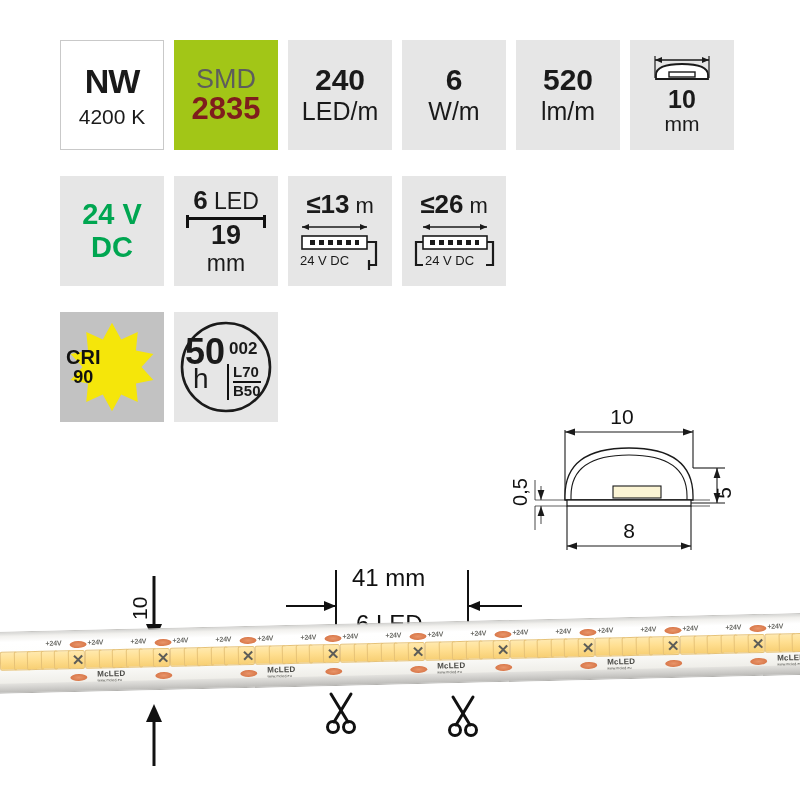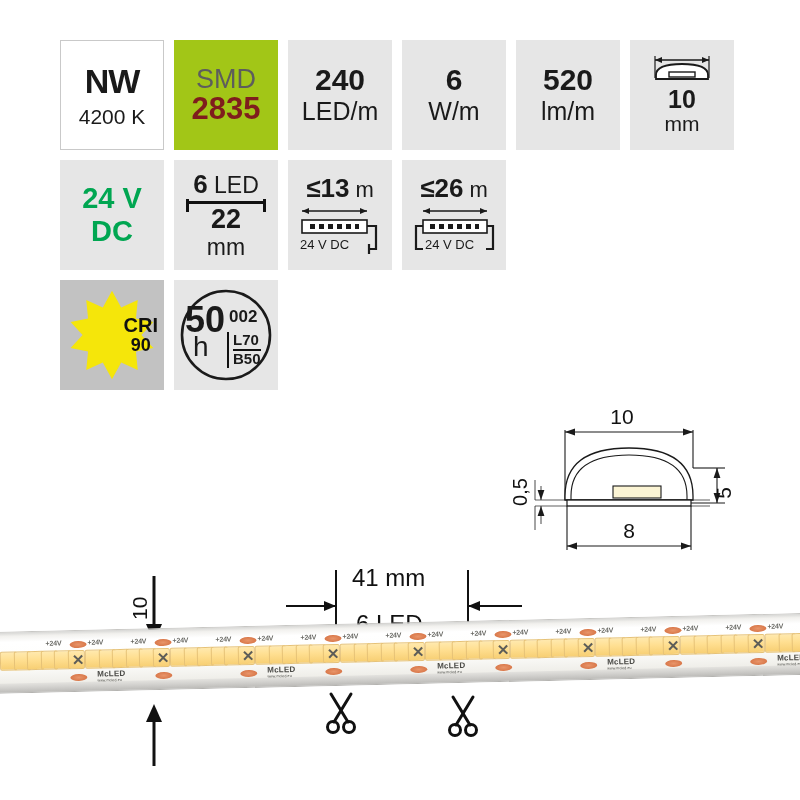--- a/index.html
+++ b/index.html
@@ -10,21 +10,21 @@
     overflow: hidden;
   }
   #page {
     position: relative;
     width: 800px; height: 800px;
     background: #ffffff;
   }
 
   
   #icon-grid { position: absolute; left: 60px; top: 40px; }
-  .icon-row { display: flex; gap: 10px; margin-bottom: 10px; }
+  .icon-row { display: flex; gap: 10px; margin-bottom: 26px; }
   .tile {
     width: 104px; height: 110px;
     background: #e6e6e6;
     position: relative;
     display: flex; flex-direction: column;
     align-items: center; justify-content: center;
     color: #1a1a1a;
     overflow: hidden;
   }
   .tile.white  { background: #ffffff; border: 1px solid #c9c9c9; }
@@ -70,21 +70,21 @@
   .led25-unit { font-size: 23px; line-height: 1.1; }
 
   
   .feed { display:flex; flex-direction:column; align-items:center; width:100%; }
   .feed-top { font-size: 22px; line-height: 1.1; margin-bottom: 2px; }
   .feed-top b { font-size: 26px; font-weight: bold; }
   .feed-dia { position: relative; width: 86px; height: 52px; }
   .feed-label { position:absolute; font-size: 13px; white-space: nowrap; }
 
   
-  .star-wrap { position: relative; width: 92px; height: 92px; display:flex; align-items:center; justify-content:flex-end; }
+  .star-wrap { position: relative; width: 92px; height: 92px; display:flex; align-items:center; justify-content:flex-start; }
   .star-txt { position: relative; z-index: 2; text-align:center; color:#111; }
   .star-txt .a { font-size: 20px; font-weight: bold; line-height: 1.05; display:block; }
   .star-txt .b { font-size: 18px; font-weight: bold; line-height: 1.05; display:block; }
 
   
   .ang-wrap { position: relative; width: 96px; height: 92px; }
   .ang-num { position: absolute; left: 50%; transform: translateX(-42%); top: 4px;
              font-size: 29px; font-weight: bold; }
 
   
@@ -224,21 +224,21 @@
         <div class="v-bot">DC</div>
       </div>
 
       <div class="tile">
         <div class="led25">
           <div class="led25-top">
             <b>6</b>
             <span>LED</span>
           </div>
           <div class="led25-rule"></div>
-          <div class="led25-num">22</div>
+          <div class="led25-num">19</div>
           <div class="led25-unit">mm</div>
         </div>
       </div>
 
       <div class="tile">
         <div class="feed">
           <div class="feed-top">
             <b>≤13</b>
             <span>m</span>
           </div>

